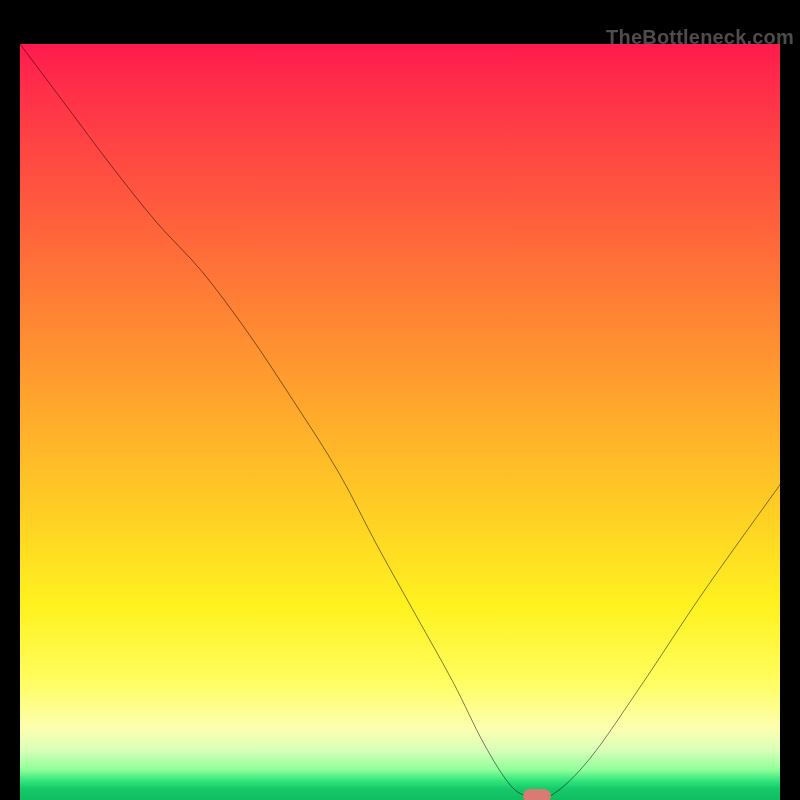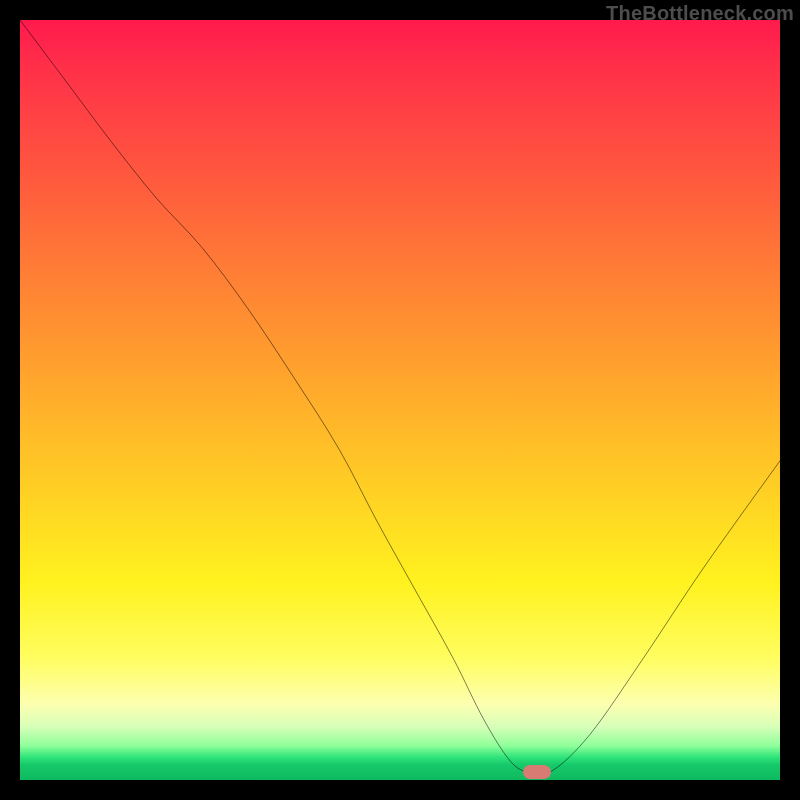--- a/index.html
+++ b/index.html
@@ -9,20 +9,21 @@
     height: 800px;
     background: #000;
     overflow: hidden;
     font-family: Arial, Helvetica, sans-serif;
   }
   .stage {
     position: relative;
     width: 800px;
     height: 572px;
     background: #000;
+    margin-top: 24px;
   }
   .plot {
     position: absolute;
     left: 20px;
     top: 20px;
     width: 760px;
     height: 760px;
   }
   .gradient {
     position: absolute;

